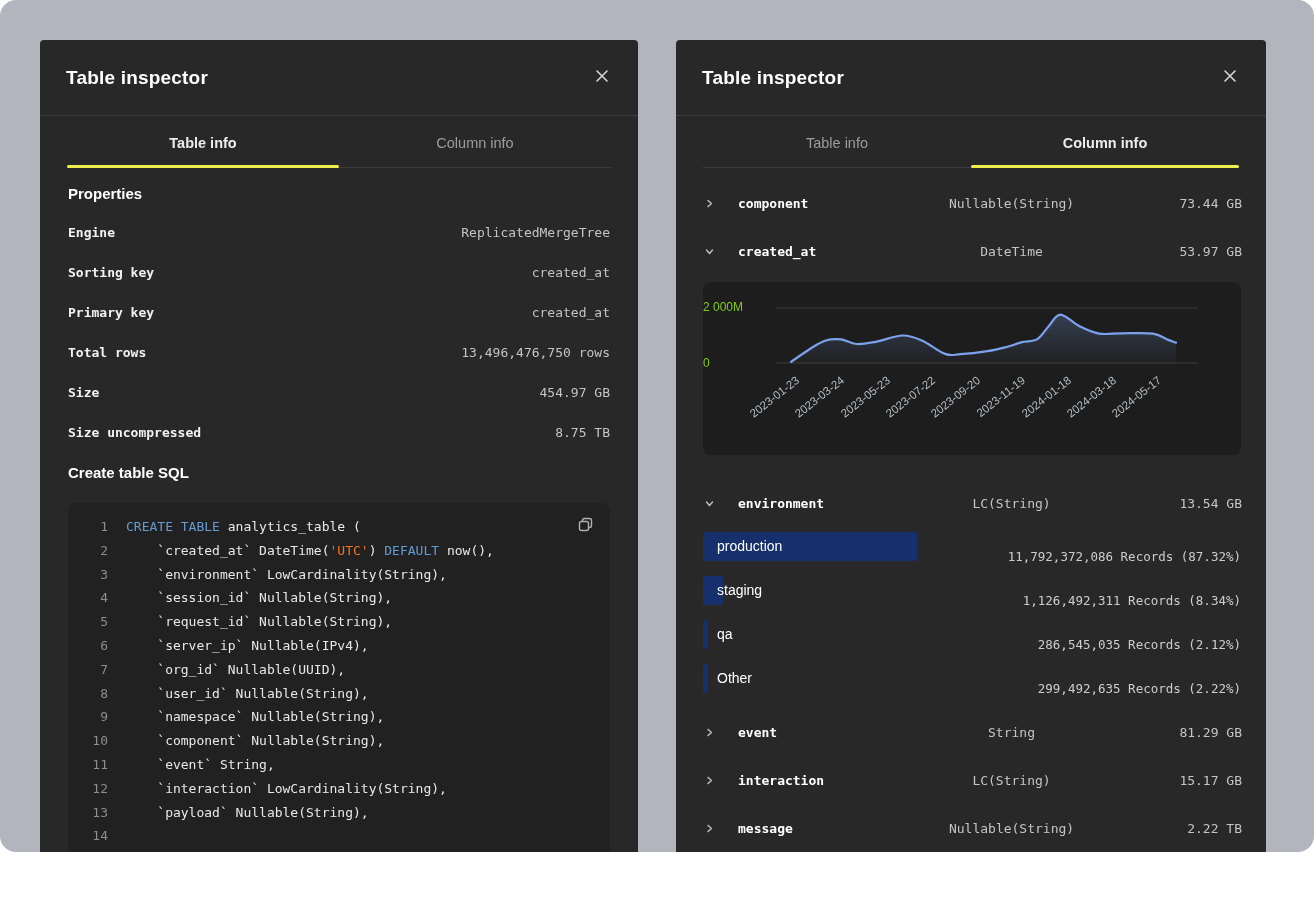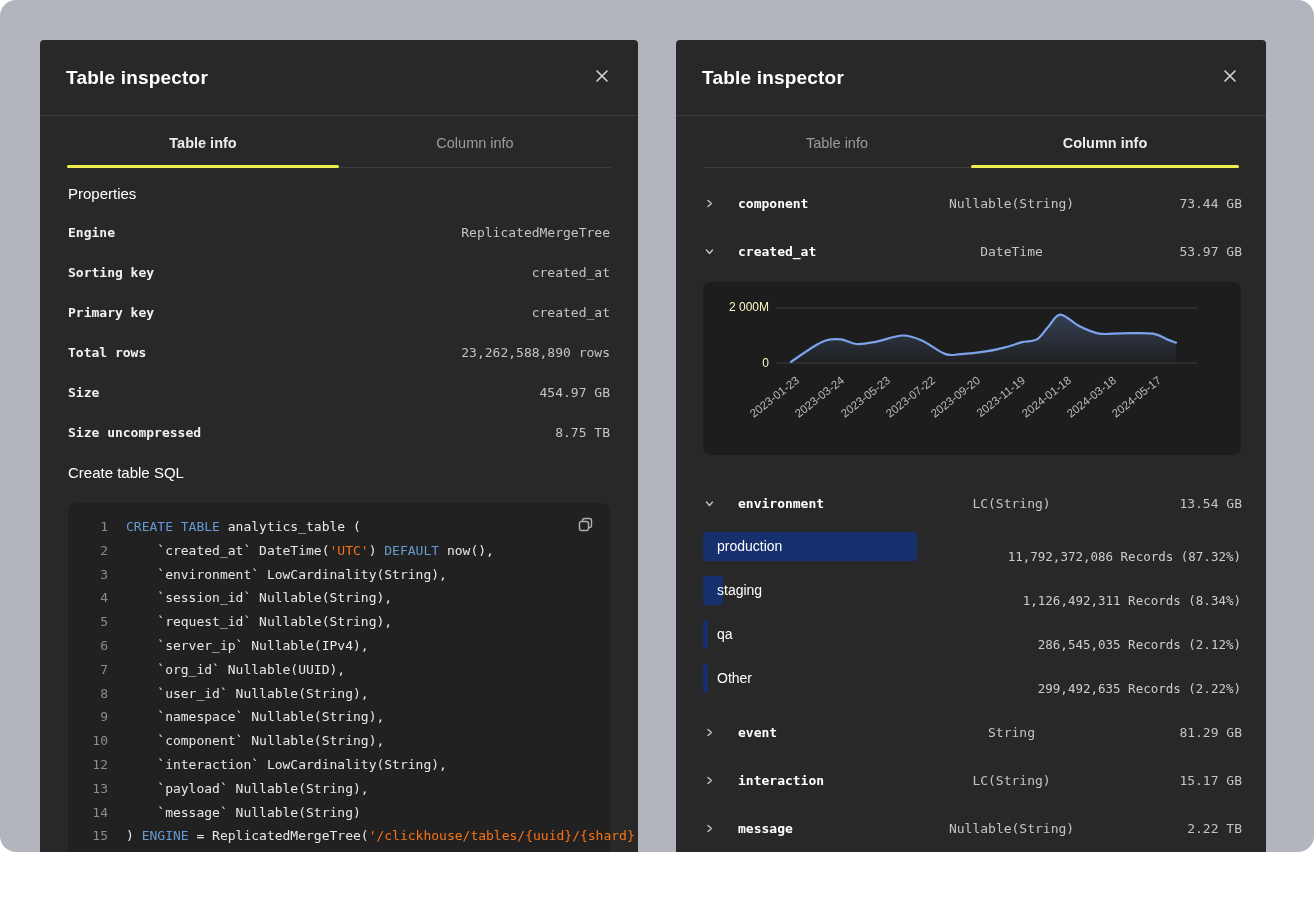--- a/index.html
+++ b/index.html
@@ -17,21 +17,21 @@
   .modal-right{left:676px;width:590px}
   .modal-header{height:76px;display:flex;align-items:center;justify-content:space-between;padding:0 20px 0 26px;border-bottom:1px solid var(--divider)}
   .modal-title{font-size:19px;font-weight:700;color:var(--txt);letter-spacing:.2px}
   .close-btn{width:32px;height:32px;display:flex;align-items:center;justify-content:center;background:none;border:none;cursor:pointer}
   .tabs{display:flex;margin:0 27px;border-bottom:1px solid var(--divider)}
   .tab{flex:1;position:relative;padding:19px 0 16px;text-align:center;font-size:14.5px;color:var(--txt-faint);cursor:pointer}
   .tab.active{color:#ececec;font-weight:600}
   .tab-indicator{position:absolute;left:0;right:0;bottom:-1px;height:3px;border-radius:2px;background:var(--accent)}
   
   .left-body{padding:0 28px}
-  .section-heading{font-size:15px;font-weight:400;color:var(--txt)}
+  .section-heading{font-size:15px;font-weight:700;color:var(--txt)}
   .props-heading{margin:17px 0 10px}
   .prop-row{display:flex;justify-content:space-between;align-items:center;height:40px;font-family:var(--mono);font-size:13px}
   .prop-label{color:#f2f2f2;font-weight:700}
   .prop-value{color:var(--txt-dim)}
   .sql-heading{margin:12px 0 0}
   .code-wrap{margin-top:22px;background:var(--code-bg);border-radius:8px;padding:12px 14px 18px 12px;position:relative;font-family:var(--mono);font-size:13px;line-height:23.8px}
   .copy-btn{position:absolute;top:10px;right:12px;width:26px;height:26px;display:flex;align-items:center;justify-content:center;background:none;border:none;cursor:pointer}
   .code-line{display:flex}
   .ln{width:28px;flex:none;text-align:right;color:#8d8d8d;margin-right:18px;user-select:none}
   .code{white-space:pre;color:#e8e8e8}
@@ -41,21 +41,21 @@
   
   .col-list{padding:2px 12px 0 12px}
   .col-row{display:grid;grid-template-columns:34px 1.2fr 1fr 150px;align-items:center;height:48px;padding:0 12px 0 16px;font-family:var(--mono);font-size:13px;cursor:pointer}
   .col-row:first-child{margin-top:9px}
   .col-name{color:var(--txt);font-weight:700}
   .col-type{text-align:center;color:var(--txt-dim)}
   .col-size{text-align:right;color:var(--txt-dim)}
   .chev{display:flex;align-items:center}
   .chart-panel{position:relative;margin:7px 13px 24px 15px;height:173px;background:var(--panel-bg);border-radius:8px}
   .chart-panel svg{position:absolute;left:0;top:0}
-  .ylab{position:absolute;left:0;width:66px;text-align:right;font-size:12px;color:#fef9c3}
+  .ylab{position:absolute;left:0;width:66px;text-align:left;font-size:12px;color:#84cc16}
   .ylab-top{top:18px}
   .ylab-zero{top:74px}
   .xticks{position:absolute;left:0;top:0;width:510px;height:173px;pointer-events:none}
   .xlab{position:absolute;top:92px;transform-origin:100% 0;transform:rotate(-38deg);font-size:11.5px;color:#b9bcc0;white-space:nowrap}
   .dist-list{margin:5px 13px 14px 15px}
   .dist-row{position:relative;height:29px;margin-bottom:15px}
   .dist-bar{position:absolute;left:0;top:0;height:29px;background:var(--bar-blue);border-radius:2px}
   .dist-label{position:relative;padding-left:14px;line-height:29px;font-size:14px;color:#fff}
   .dist-value{position:absolute;right:0;top:10px;line-height:29px;font-family:var(--mono);font-size:12.5px;color:#cdcdcd}
 </style>
@@ -96,21 +96,21 @@
       <div class="prop-row">
         <span class="prop-label">Sorting key</span>
         <span class="prop-value">created_at</span>
       </div>
       <div class="prop-row">
         <span class="prop-label">Primary key</span>
         <span class="prop-value">created_at</span>
       </div>
       <div class="prop-row">
         <span class="prop-label">Total rows</span>
-        <span class="prop-value">23,262,588,890 rows</span>
+        <span class="prop-value">13,496,476,750 rows</span>
       </div>
       <div class="prop-row">
         <span class="prop-label">Size</span>
         <span class="prop-value">454.97 GB</span>
       </div>
       <div class="prop-row">
         <span class="prop-label">Size uncompressed</span>
         <span class="prop-value">8.75 TB</span>
       </div>
 
@@ -160,30 +160,33 @@
             </div>
             <div class="code-line">
               <span class="ln">9</span>
               <span class="code"><span class="tok-def">    `namespace` Nullable(String),</span></span>
             </div>
             <div class="code-line">
               <span class="ln">10</span>
               <span class="code"><span class="tok-def">    `component` Nullable(String),</span></span>
             </div>
             <div class="code-line">
+              <span class="ln">11</span>
+              <span class="code"><span class="tok-def">    `event` String,</span></span>
+            </div>
+            <div class="code-line">
               <span class="ln">12</span>
               <span class="code"><span class="tok-def">    `interaction` LowCardinality(String),</span></span>
             </div>
             <div class="code-line">
               <span class="ln">13</span>
               <span class="code"><span class="tok-def">    `payload` Nullable(String),</span></span>
             </div>
             <div class="code-line">
               <span class="ln">14</span>
-              <span class="code"><span class="tok-def">    `message` Nullable(String)</span></span>
             </div>
             <div class="code-line">
               <span class="ln">15</span>
               <span class="code"><span class="tok-def">) </span><span class="tok-kw">ENGINE</span><span class="tok-def"> = ReplicatedMergeTree(</span><span class="tok-str">'/clickhouse/tables/{uuid}/{shard}'</span></span>
             </div>
           </div>
       </div>
     </div>
   </section>
 

